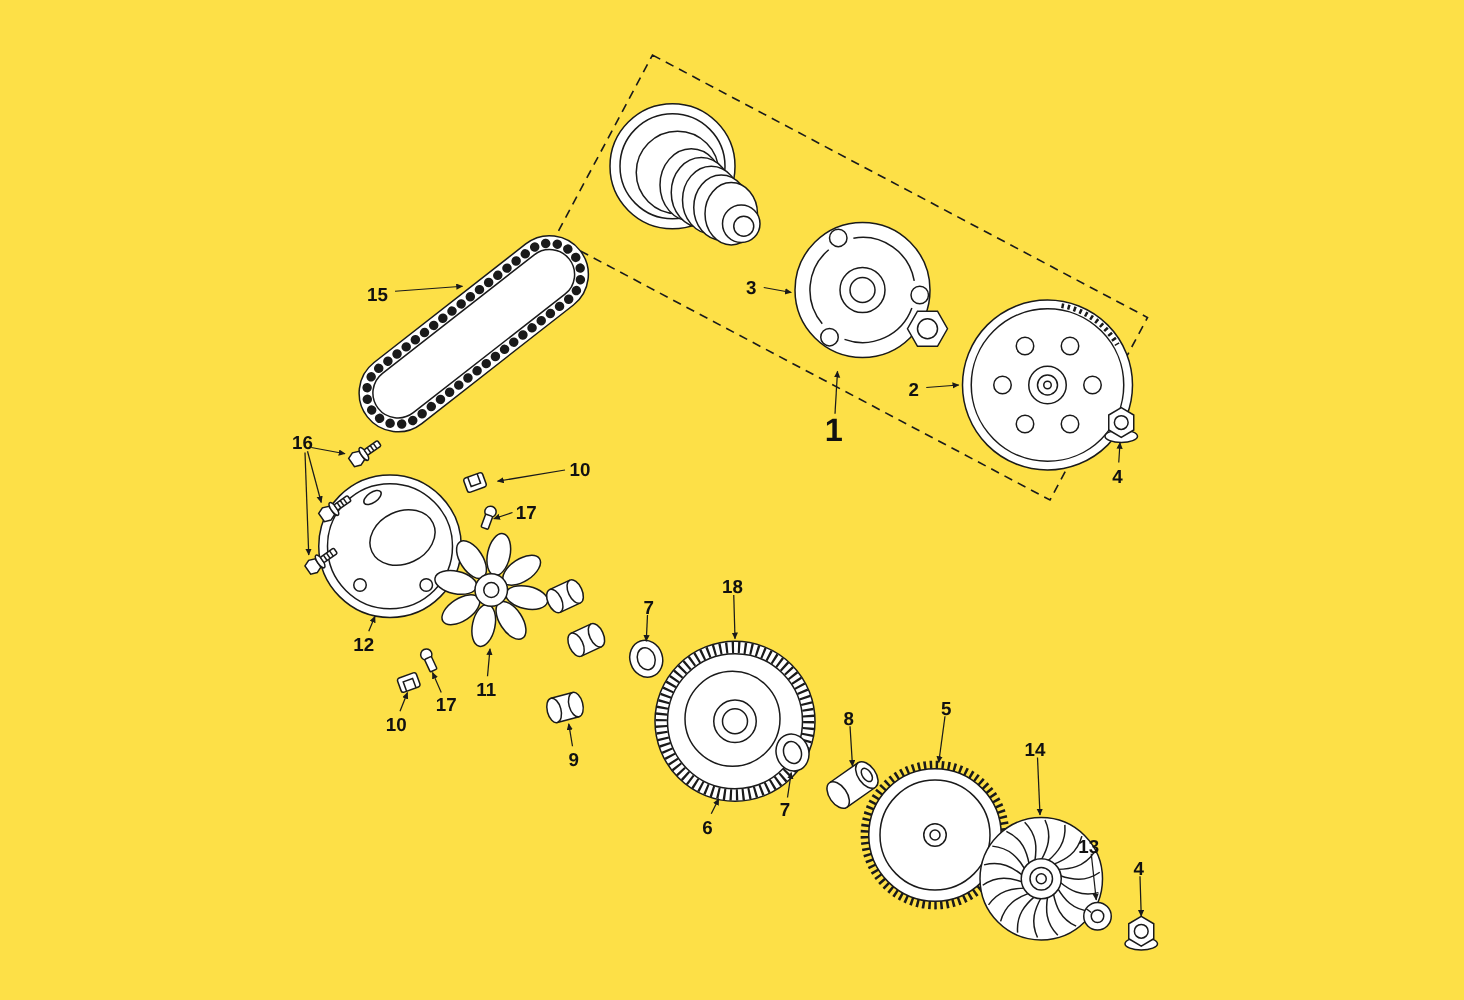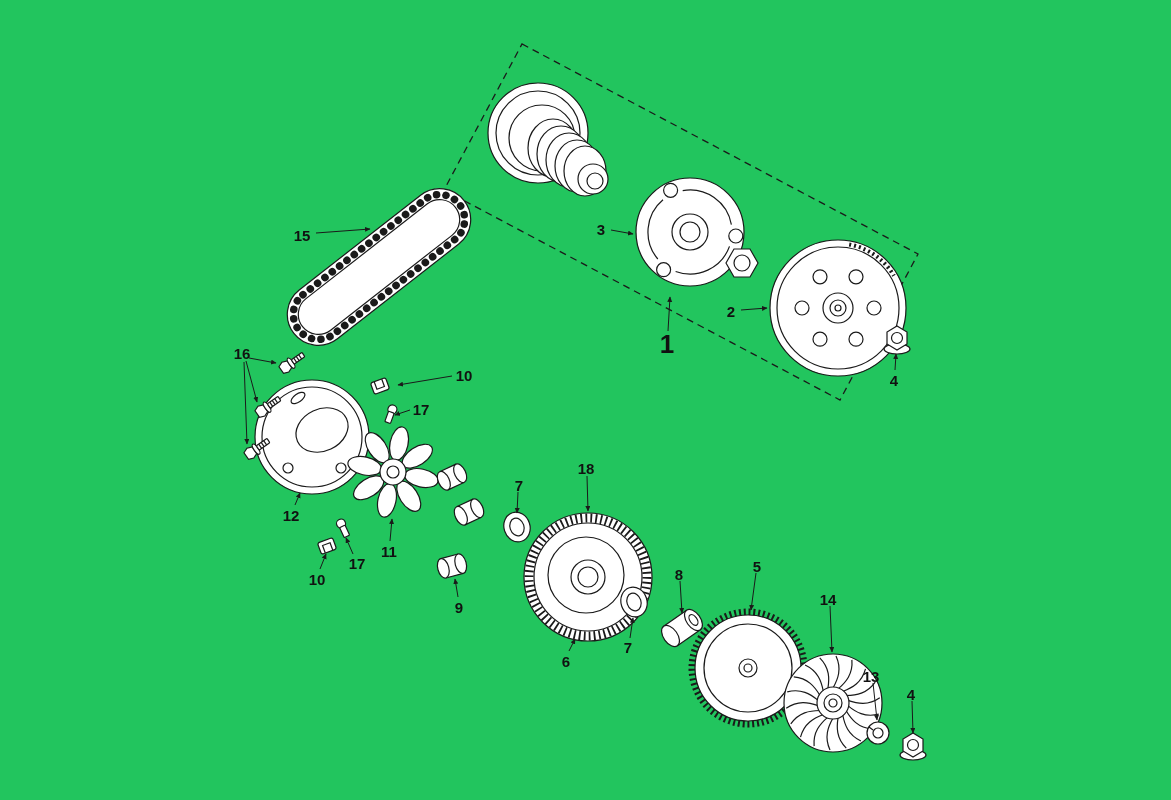--- a/index.html
+++ b/index.html
@@ -1,16 +1,16 @@
 <!DOCTYPE html>
 <html><head>
 <meta charset="utf-8">
 <style>
   html,body { margin:0; padding:0; background:#ffffff; }
-  .stage { position:relative; width:1171px; height:800px; background:#22c55e; overflow:hidden;
+  .stage { position:relative; width:1171px; height:800px; background:#fde047; overflow:hidden;
            font-family:"Liberation Sans", sans-serif; }
   svg { display:block; }
   .ln   { fill:#ffffff; stroke:#1a1a1a; stroke-width:1.2; }
   .ln2  { fill:none;    stroke:#1a1a1a; stroke-width:1.2; }
   .lead { fill:none;    stroke:#1a1a1a; stroke-width:1; }
   .dots { fill:none;    stroke:#1a1a1a; stroke-linecap:round; }
   .teeth{ fill:none;    stroke:#1a1a1a; }
   .dash-box { fill:none; stroke:#1a1a1a; stroke-width:1.3; stroke-dasharray:7 5; }
   .callout { font:bold 15px "Liberation Sans", sans-serif; fill:#111111; text-anchor:middle; }
   .assembly-label { font:bold 26px "Liberation Sans", sans-serif; }

